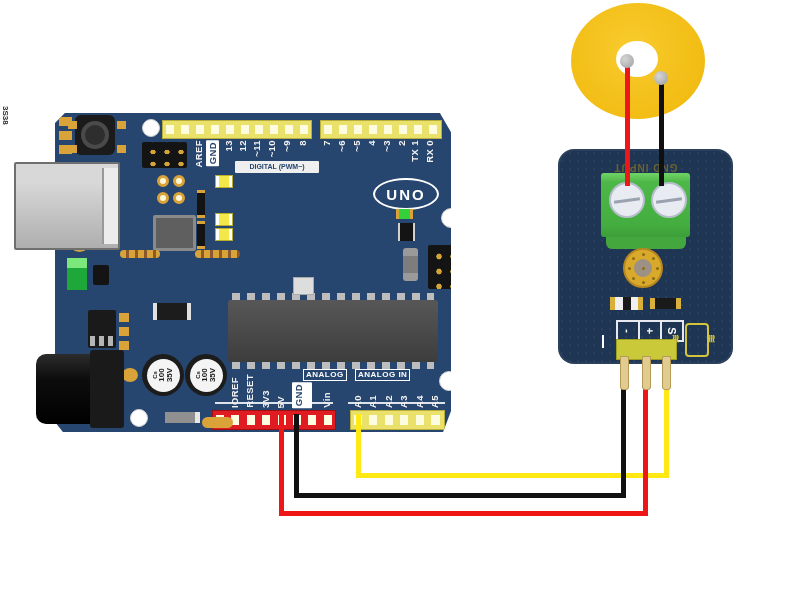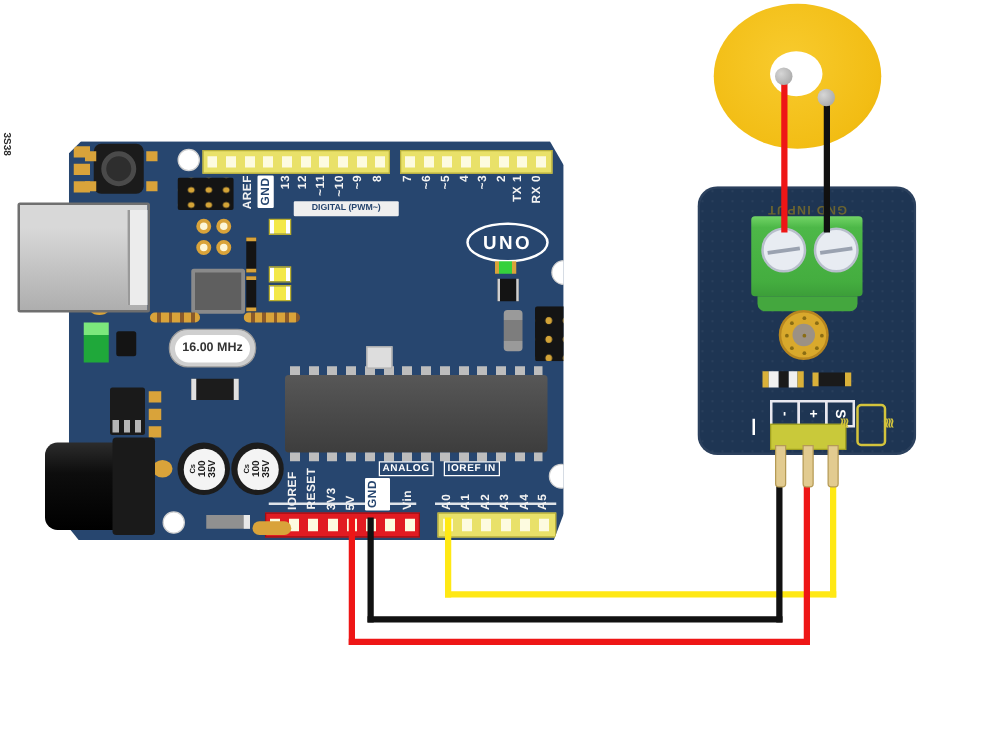--- a/index.html
+++ b/index.html
@@ -122,25 +122,20 @@
 
     <div class="a ledy" style="left:160px;top:62px;width:16px;height:11px;"></div>
     <div class="a ledy" style="left:160px;top:100px;width:16px;height:11px;"></div>
     <div class="a ledy" style="left:160px;top:115px;width:16px;height:11px;"></div>
     <div class="a" style="left:142px;top:77px;width:8px;height:22px;background:#141414;border-top:3px solid #d9a33a;border-bottom:3px solid #d9a33a;"></div>
     <div class="a" style="left:142px;top:108px;width:8px;height:22px;background:#141414;border-top:3px solid #d9a33a;border-bottom:3px solid #d9a33a;"></div>
 
     <div class="a" style="left:65px;top:137px;width:40px;height:8px;border-radius:4px;background:repeating-linear-gradient(90deg,#d9a33a 0 6px,#8a5a2a 6px 9px);"></div>
     <div class="a" style="left:140px;top:137px;width:45px;height:8px;border-radius:4px;background:repeating-linear-gradient(90deg,#d9a33a 0 6px,#8a5a2a 6px 9px);"></div>
 
-    <div class="a" style="left:80px;top:150px;width:68px;height:29px;background:#cfcfcf;border:1px solid #9a9a9a;border-radius:15px;
-         display:flex;align-items:center;justify-content:center;">
-      <div style="width:60px;height:22px;background:#fff;border-radius:11px;display:flex;align-items:center;justify-content:center;
-           font-size:10px;font-weight:bold;color:#333;">16.00 MHz</div>
-    </div>
 
     <div class="a" style="left:12px;top:145px;width:20px;height:32px;background:linear-gradient(180deg,#7ce87c 0 10px,#1fa83a 10px);"></div>
     <div class="a" style="left:38px;top:152px;width:16px;height:20px;background:#141414;border-radius:2px;"></div>
 
     <div class="a" style="left:33px;top:197px;width:28px;height:38px;background:#1a1a1a;border-radius:2px;">
       <div style="position:absolute;left:2px;right:2px;bottom:2px;height:10px;background:repeating-linear-gradient(90deg,#b5b5b5 0 5px,#1a1a1a 5px 9px);"></div>
     </div>
     <div class="a gold" style="left:64px;top:200px;width:10px;height:9px;"></div>
     <div class="a gold" style="left:64px;top:214px;width:10px;height:9px;"></div>
     <div class="a gold" style="left:64px;top:228px;width:10px;height:9px;"></div>
@@ -169,21 +164,21 @@
     <div class="a dip" style="left:173px;top:187px;width:210px;height:62px;"></div>
     <div class="a" style="left:238px;top:164px;width:19px;height:16px;background:#ddd;border:1px solid #aaa;"></div>
 
     <div class="a" style="left:341px;top:96px;width:17px;height:10px;background:linear-gradient(90deg,#d9a33a 0 3px,#35d13c 3px 14px,#d9a33a 14px);"></div>
     <div class="a" style="left:343px;top:110px;width:13px;height:18px;background:#141414;border-left:2px solid #d0d0d0;border-right:2px solid #d0d0d0;"></div>
     <div class="a" style="left:348px;top:135px;width:15px;height:33px;background:linear-gradient(180deg,#9a9a9a 0 8px,#7d7d7d 8px 25px,#9a9a9a 25px);border-radius:3px;"></div>
 
     <div class="a icsp" style="left:373px;top:132px;width:28px;height:44px;background-size:14px 15px;"></div>
 
     <div class="a outline-lbl" style="left:248px;top:256px;">ANALOG</div>
-    <div class="a outline-lbl" style="left:300px;top:256px;">IOREF IN</div>
+    <div class="a outline-lbl" style="left:300px;top:256px;">ANALOG IN</div>
     <div class="a" style="left:160px;top:289px;width:118px;height:2px;background:rgba(255,255,255,.85);"></div>
     <div class="a" style="left:293px;top:289px;width:97px;height:2px;background:rgba(255,255,255,.85);"></div>
 
     <span class="vt vt-b" style="left:174px;">IOREF</span>
     <span class="vt vt-b" style="left:189px;">RESET</span>
     <span class="vt vt-b" style="left:205px;">3V3</span>
     <span class="vt vt-b" style="left:220px;">5V</span>
     <span class="vt vt-b bx" style="left:237px;width:18px;text-align:center;">GND</span>
     <span class="vt vt-b" style="left:266px;">Vin</span>
 

